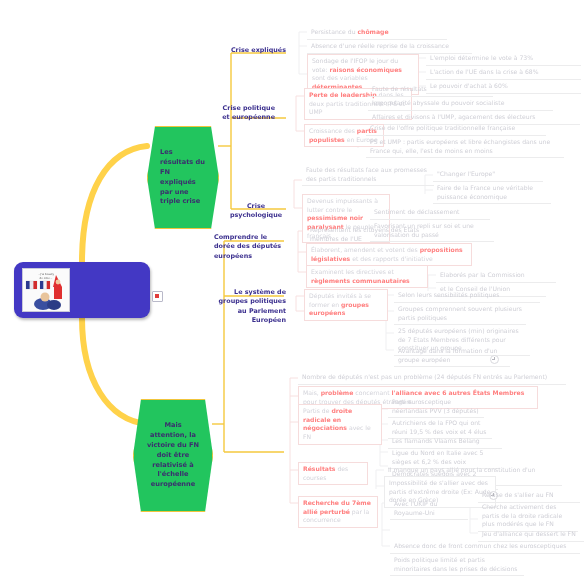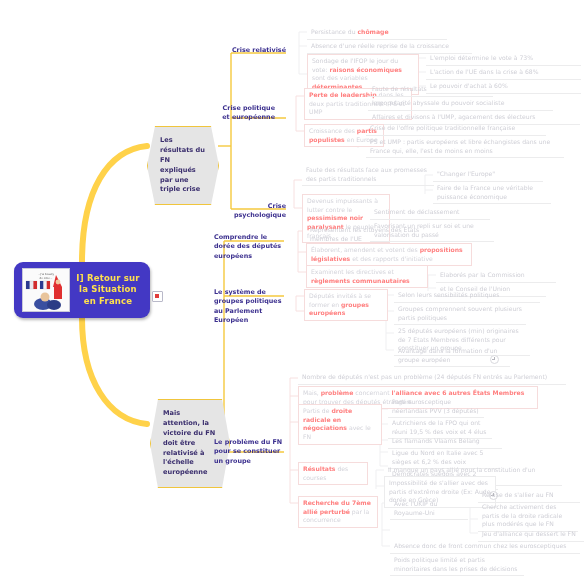--- a/index.html
+++ b/index.html
@@ -52,27 +52,27 @@
     border-radius:1px;
   }
   .root-badge:after{
     content:"";position:absolute;left:2px;top:2px;
     width:4px;height:4px;background:#e03b3b;
   }
 
   
   .hex{
     position:absolute;
-    background:#e5e5e5;
+    background:#22c55e;
     border:1px solid #f0c53c;
     color:#3b2f6e;
     font-size:6.6px;
     font-weight:bold;
     line-height:1.5;
-    padding:9px 12px;
+    padding:21px 12px;
     box-sizing:border-box;
     clip-path:polygon(8px 0,calc(100% - 8px) 0,100% 50%,calc(100% - 8px) 100%,8px 100%,0 50%);
   }
 
   
   .lvl2{
     position:absolute;
     color:#3b2f8e;
     font-size:6.4px;
     font-weight:bold;
@@ -169,35 +169,34 @@
         <rect x="17" y="12" width="3.3" height="8" fill="#2b3a8f"></rect>
         <rect x="23.7" y="12" width="3.3" height="8" fill="#d12b2b"></rect>
         <path d="M33 6 L39 18 L30 18 Z" fill="#e03030"></path>
         <rect x="31" y="18" width="8" height="12" fill="#e03030"></rect>
         <circle cx="35" cy="13" r="2.4" fill="#f2c9a0"></circle>
         <ellipse cx="20" cy="35" rx="9" ry="6" fill="#3a4fa0"></ellipse>
         <ellipse cx="31" cy="36" rx="7" ry="5" fill="#2c3d86"></ellipse>
         <circle cx="22" cy="28" r="4.5" fill="#e8c49b"></circle>
       </svg>
     </div>
-    <div class="root-title">I] Retour sur la Situation en France</div>
   </div>
   <div class="root-badge"></div>
 
   <div class="hex" style="left:147px;top:126px;width:72px;">
     <span>Les résultats du FN expliqués par une triple crise</span>
   </div>
 
   <div class="lvl2" style="left:226px;top:46px;width:60px;">
-    <span>Crise relativisé</span>
+    <span>Crise expliqués</span>
   </div>
   <div class="lvl2" style="left:215px;top:104px;width:60px;">
     <span>Crise politique et européenne</span>
   </div>
-  <div class="lvl2" style="left:226px;top:202px;width:60px;">
+  <div class="lvl2" style="left:226px;top:202px;width:60px;text-align:center;">
     <span>Crise psychologique</span>
   </div>
 
   <div class="leaf plain" style="left:307px;top:26px;width:140px;">
     <span>Persistance du <b>chômage</b></span>
   </div>
   <div class="leaf plain" style="left:307px;top:40px;width:165px;">
     <span>Absence d'une réelle reprise de la croissance</span>
   </div>
   <div class="leaf pinkish" style="left:307px;top:54px;width:112px;">
@@ -249,32 +248,29 @@
   <div class="leaf pinkish" style="left:302px;top:194px;width:88px;">
     <span><span class="dim">Devenus impuissants à lutter contre le</span> <b>pessimisme noir paralysant</b> <span class="dim">le peuple français</span></span>
   </div>
   <div class="leaf plain" style="left:370px;top:206px;width:120px;">
     <span>Sentiment de déclassement</span>
   </div>
   <div class="leaf plain" style="left:370px;top:220px;width:124px;">
     <span>Favorisant un repli sur soi et une valorisation du passé</span>
   </div>
 
-  <div class="hex" style="left:150px;top:399px;width:80px;">
+  <div class="hex" style="left:133px;top:399px;width:80px;text-align:center;">
     <span>Mais attention, la victoire du FN doit être relativisé à l'échelle européenne</span>
   </div>
 
   <div class="lvl2 left-al" style="left:214px;top:233px;width:74px;">
     <span>Comprendre le dorée des députés européens</span>
   </div>
-  <div class="lvl2 left-al" style="left:214px;top:288px;width:72px;">
+  <div class="lvl2 left-al" style="left:214px;top:288px;width:72px;text-align:right;">
     <span>Le système de groupes politiques au Parlement Européen</span>
-  </div>
-  <div class="lvl2 left-al" style="left:214px;top:438px;width:72px;">
-    <span>Le problème du FN pour se constituer un groupe</span>
   </div>
 
   <div class="leaf plain" style="left:306px;top:224px;width:118px;">
     <span>Représentent les citoyens des États membres de l'UE</span>
   </div>
   <div class="leaf pinkish" style="left:306px;top:243px;width:166px;">
     <span><span class="dim">Élaborent, amendent et votent des</span> <b>propositions législatives</b> <span class="dim">et des rapports d'initiative</span></span>
   </div>
   <div class="leaf pinkish" style="left:306px;top:265px;width:122px;">
     <span><span class="dim">Examinent les directives et</span> <b>règlements communautaires</b></span>

